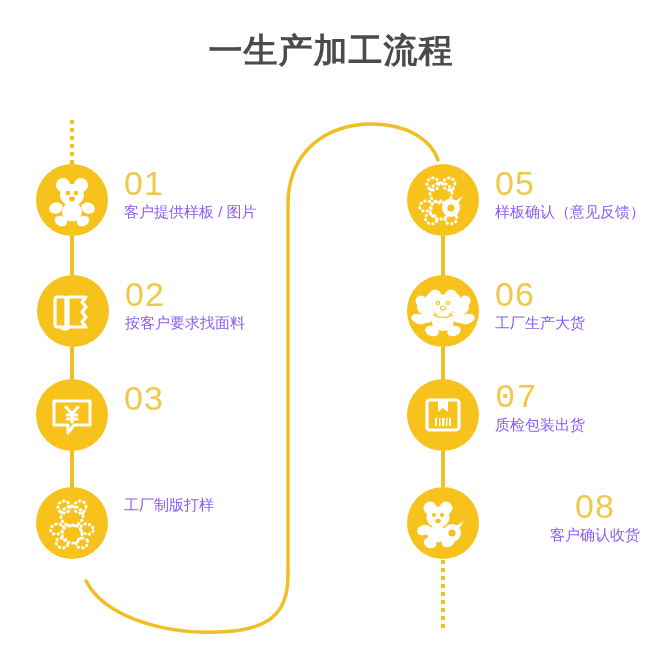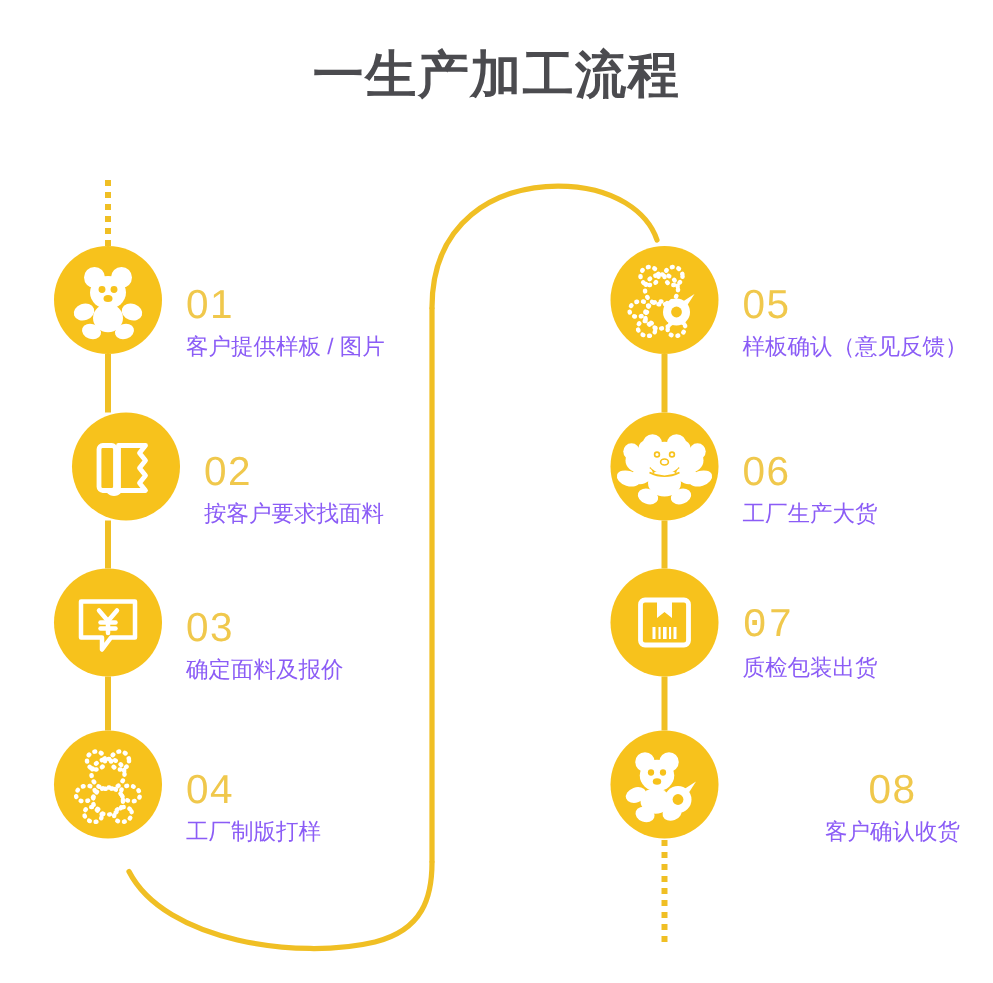--- a/index.html
+++ b/index.html
@@ -66,26 +66,25 @@
     width: 72px;
     height: 72px;
   }
   .step-text {
     position: absolute;
     left: 88px;
     top: 4px;
     width: 200px;
   }
   .step-num {
-    font-size: 27px;
+    font-size: 34px;
     color: #f0c84c;
     line-height: 30px;
     letter-spacing: 1px;
     font-weight: normal;
-    margin-top: 20px;
   }
   .step-label {
     font-size: 15px;
     color: #8b5cf6;
     line-height: 22px;
     margin-top: 3px;
     white-space: nowrap;
   }
 </style>
 </head>
@@ -133,21 +132,21 @@
           <ellipse cx="47" cy="57" rx="6.5" ry="5" transform="rotate(-20 47 57)"></ellipse>
         </g>
       </svg>
     </div>
     <div class="step-text">
       <div class="step-num">01</div>
       <div class="step-label">客户提供样板 / 图片</div>
     </div>
   </div>
 
-  <div class="step" style="left:48px; top:275px;">
+  <div class="step" style="left:37px; top:275px;">
     <div class="badge">
       <svg viewBox="0 0 72 72">
         <g fill="none" stroke="#ffffff" stroke-width="3.2" stroke-linejoin="round">
           <rect x="18" y="22" width="11" height="30" rx="2.5"></rect>
           <path d="M31 22 h18 l-4 5 l4 5 l-4 5 l4 5 l-4 5 l4 5 h-18 z"></path>
           <path d="M24 52 q4 4 8 0" stroke-linecap="round"></path>
         </g>
       </svg>
     </div>
     <div class="step-text">
@@ -163,41 +162,39 @@
           <path d="M18 22 h36 v24 h-16 l-6 8 v-8 h-14 z"></path>
           <path d="M30 28 l6 7 l6 -7"></path>
           <path d="M31 36 h10"></path>
           <path d="M31 40 h10"></path>
           <path d="M36 35 v8"></path>
         </g>
       </svg>
     </div>
     <div class="step-text">
       <div class="step-num">03</div>
-      <div class="step-label">确定面料及报价</div>
     </div>
   </div>
 
   <div class="step" style="left:36px; top:487px;">
     <div class="badge">
       <svg viewBox="0 0 72 72">
         <g fill="none" stroke="#ffffff" stroke-width="3" stroke-linecap="round" stroke-dasharray="0.5 4">
           <circle cx="28" cy="20" r="6"></circle>
           <circle cx="44" cy="20" r="6"></circle>
           <ellipse cx="36" cy="29" rx="11" ry="10"></ellipse>
           <ellipse cx="36" cy="47" rx="10" ry="9"></ellipse>
           <ellipse cx="21" cy="42" rx="6.5" ry="5" transform="rotate(-20 21 42)"></ellipse>
           <ellipse cx="51" cy="42" rx="6.5" ry="5" transform="rotate(20 51 42)"></ellipse>
           <ellipse cx="26" cy="56" rx="6" ry="4.8" transform="rotate(20 26 56)"></ellipse>
           <ellipse cx="46" cy="56" rx="6" ry="4.8" transform="rotate(-20 46 56)"></ellipse>
         </g>
       </svg>
     </div>
     <div class="step-text">
-      <div class="step-num">04</div>
       <div class="step-label">工厂制版打样</div>
     </div>
   </div>
 
   <div class="step" style="left:407px; top:164px;">
     <div class="badge">
       <svg viewBox="0 0 72 72">
         <g fill="none" stroke="#ffffff" stroke-width="3" stroke-linecap="round" stroke-dasharray="0.5 4">
           <circle cx="26" cy="20" r="6"></circle>
           <circle cx="42" cy="20" r="6"></circle>

